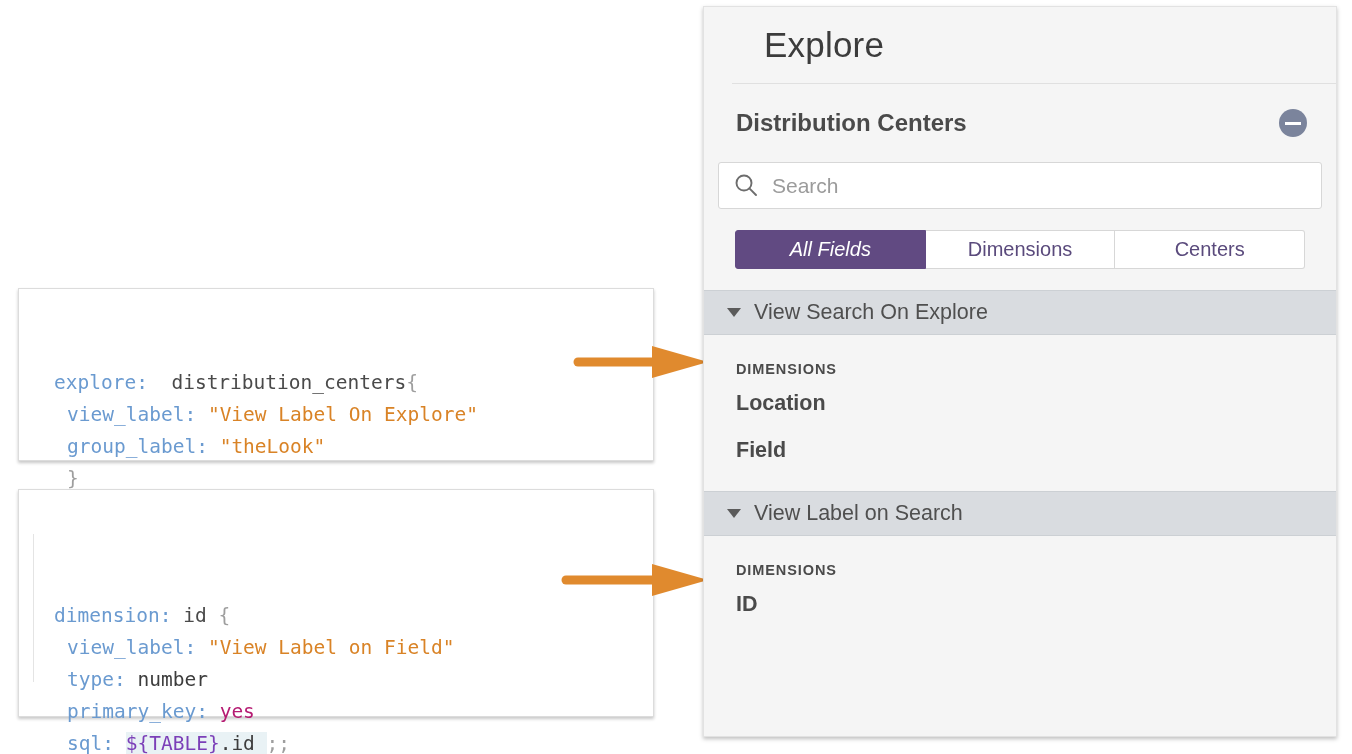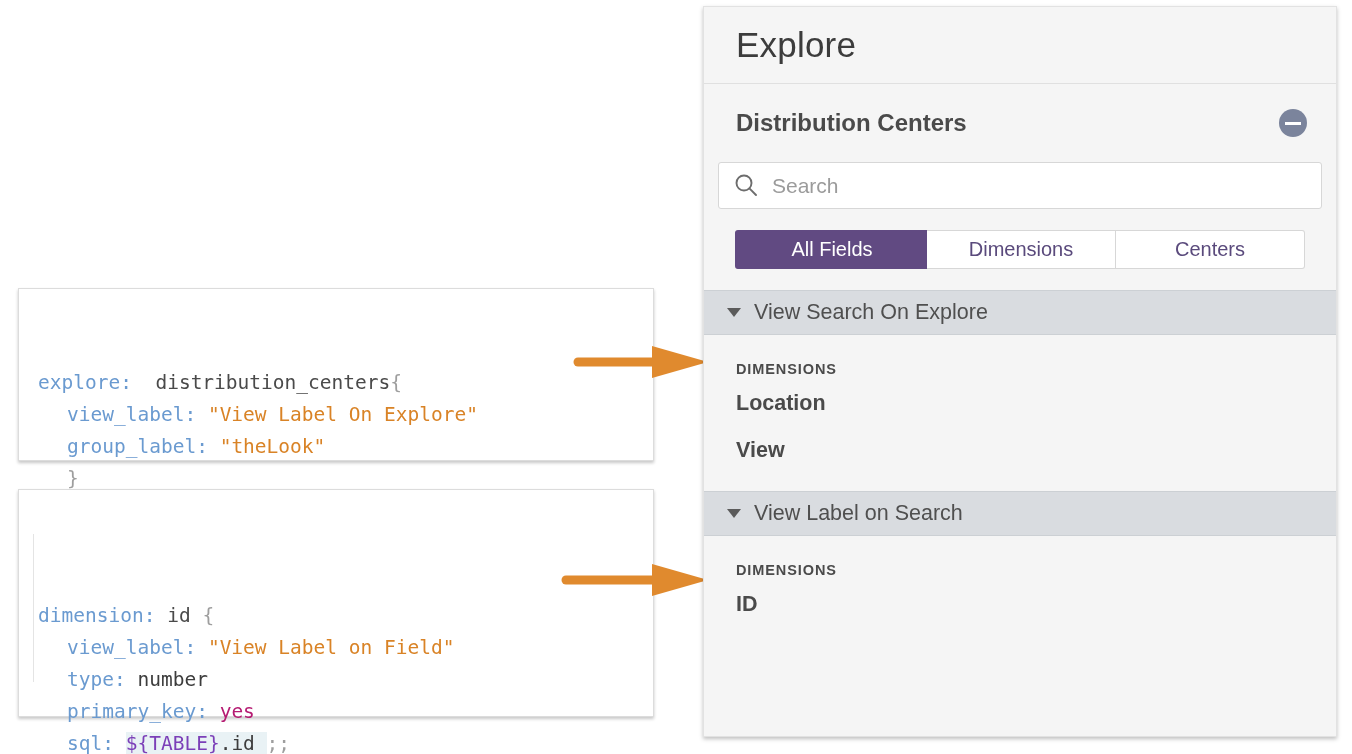--- a/index.html
+++ b/index.html
@@ -35,21 +35,21 @@
     top: 288px;
     width: 636px;
     height: 173px;
   }
   #code-card-dimension {
     left: 18px;
     top: 489px;
     width: 636px;
     height: 228px;
   }
-  .code-line { padding-left: 19px; }
+  .code-line { padding-left: 35px; }
   .ind1 { padding-left: 48px; }
 
   .tok-key      { color: #6a9ad0; }
   .tok-name     { color: #4a4a4a; }
   .tok-brace    { color: #9e9e9e; }
   .tok-string   { color: #d98326; }
   .tok-plain    { color: #3d3d3d; }
   .tok-yes      { color: #b51b72; }
   .tok-sql      { background: #e9f2f5; color: #7b3fb8; }
   .tok-sql-dot  { background: #e9f2f5; color: #3d3d3d; }
@@ -87,20 +87,21 @@
     box-sizing: border-box;
     overflow: hidden;
   }
   #panel-title-bar {
     height: 77px;
     border-bottom: 1px solid #e0e0e0;
     display: flex;
     align-items: center;
     padding-left: 32px;
     box-sizing: border-box;
+    margin-left: 28px;
   }
   #panel-title {
     font-size: 35px;
     color: #3c3c3c;
     font-weight: 400;
     letter-spacing: .2px;
   }
 
   #view-header-row {
     height: 78px;
@@ -173,23 +174,24 @@
     color: #5a4a7c;
     font-family: "Liberation Sans", sans-serif;
     font-size: 20px;
     display: flex;
     align-items: center;
     justify-content: center;
     cursor: pointer;
     box-sizing: border-box;
   }
   .field-tab:first-child {
-    border-left: 3px solid #14b8a6;
+    border-left: 1px solid #14b8a6;
     border-top-left-radius: 3px;
     border-bottom-left-radius: 3px;
+    font-style: italic;
   }
   .field-tab:last-child {
     border-top-right-radius: 3px;
     border-bottom-right-radius: 3px;
   }
   .field-tab.active {
     background: #614a82;
     border-color: #614a82;
     color: #ffffff;
   }
@@ -295,21 +297,21 @@
 
   <div id="tabs-spacer"></div>
 
   <div class="group-band">
     <span class="caret-down"></span>
     <span class="group-label">View Search On Explore</span>
   </div>
   <div class="group-body">
     <div class="section-caption">DIMENSIONS</div>
     <div class="field-item">Location</div>
-    <div class="field-item">View</div>
+    <div class="field-item">Field</div>
   </div>
 
   <div class="group-band" style="margin-top:17px;">
     <span class="caret-down"></span>
     <span class="group-label">View Label on Search</span>
   </div>
   <div class="group-body">
     <div class="section-caption">DIMENSIONS</div>
     <div class="field-item">ID</div>
   </div>

